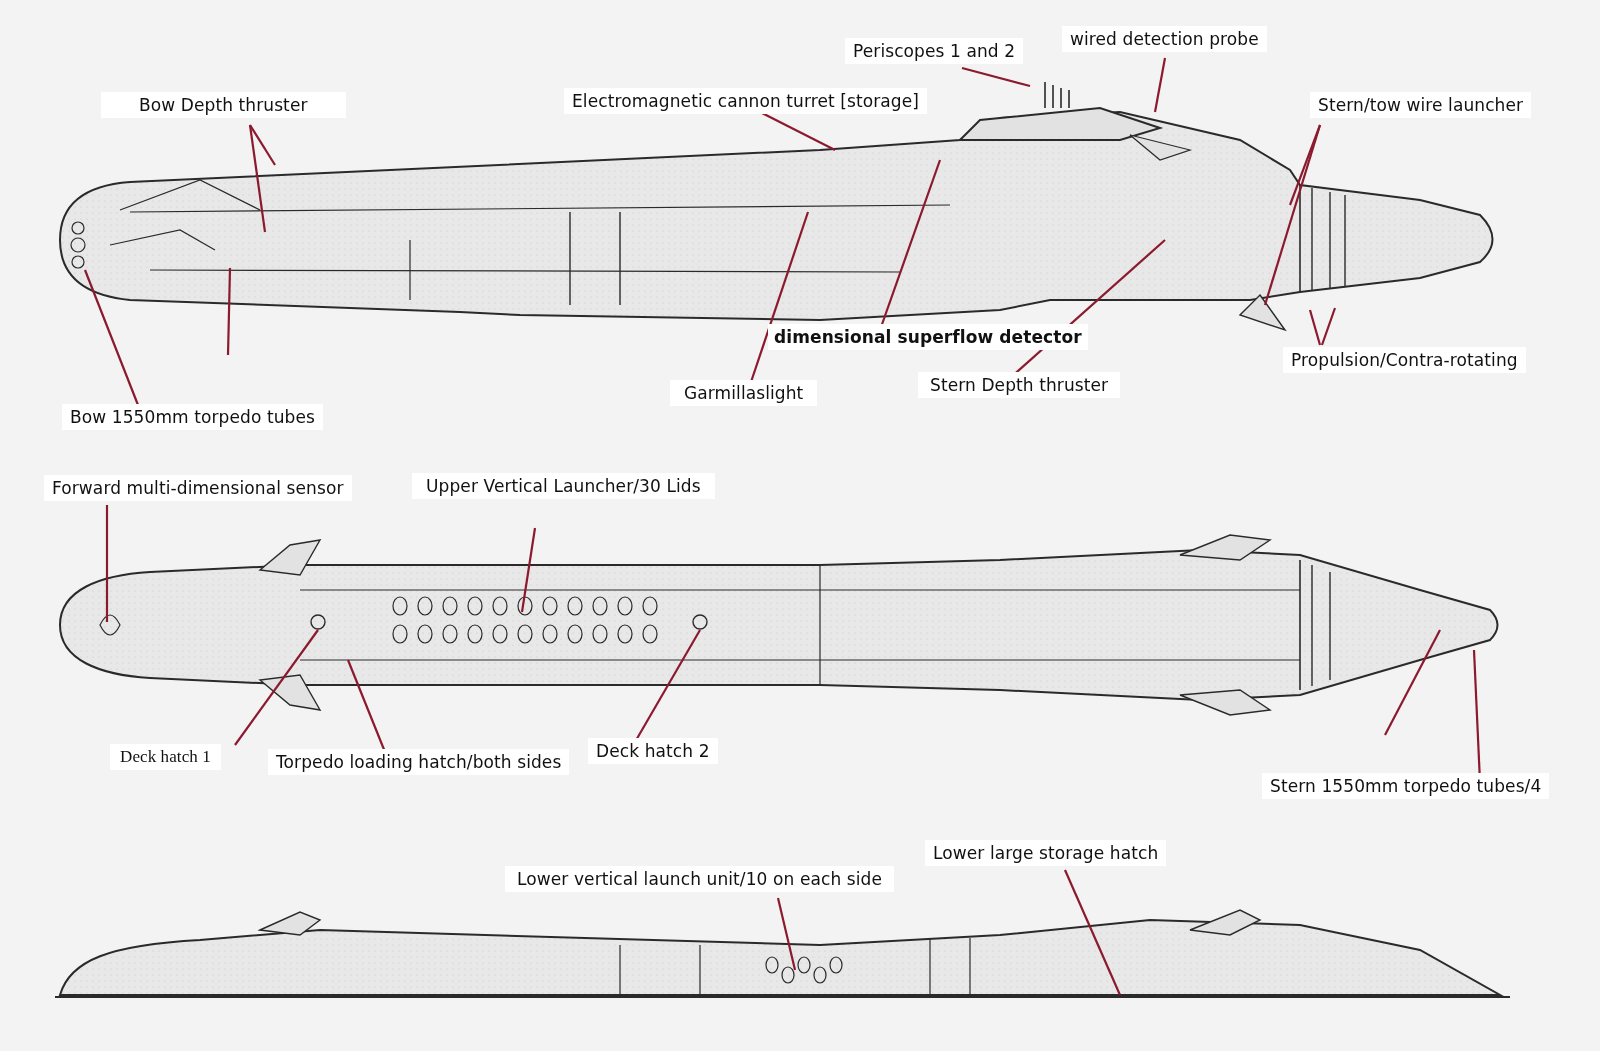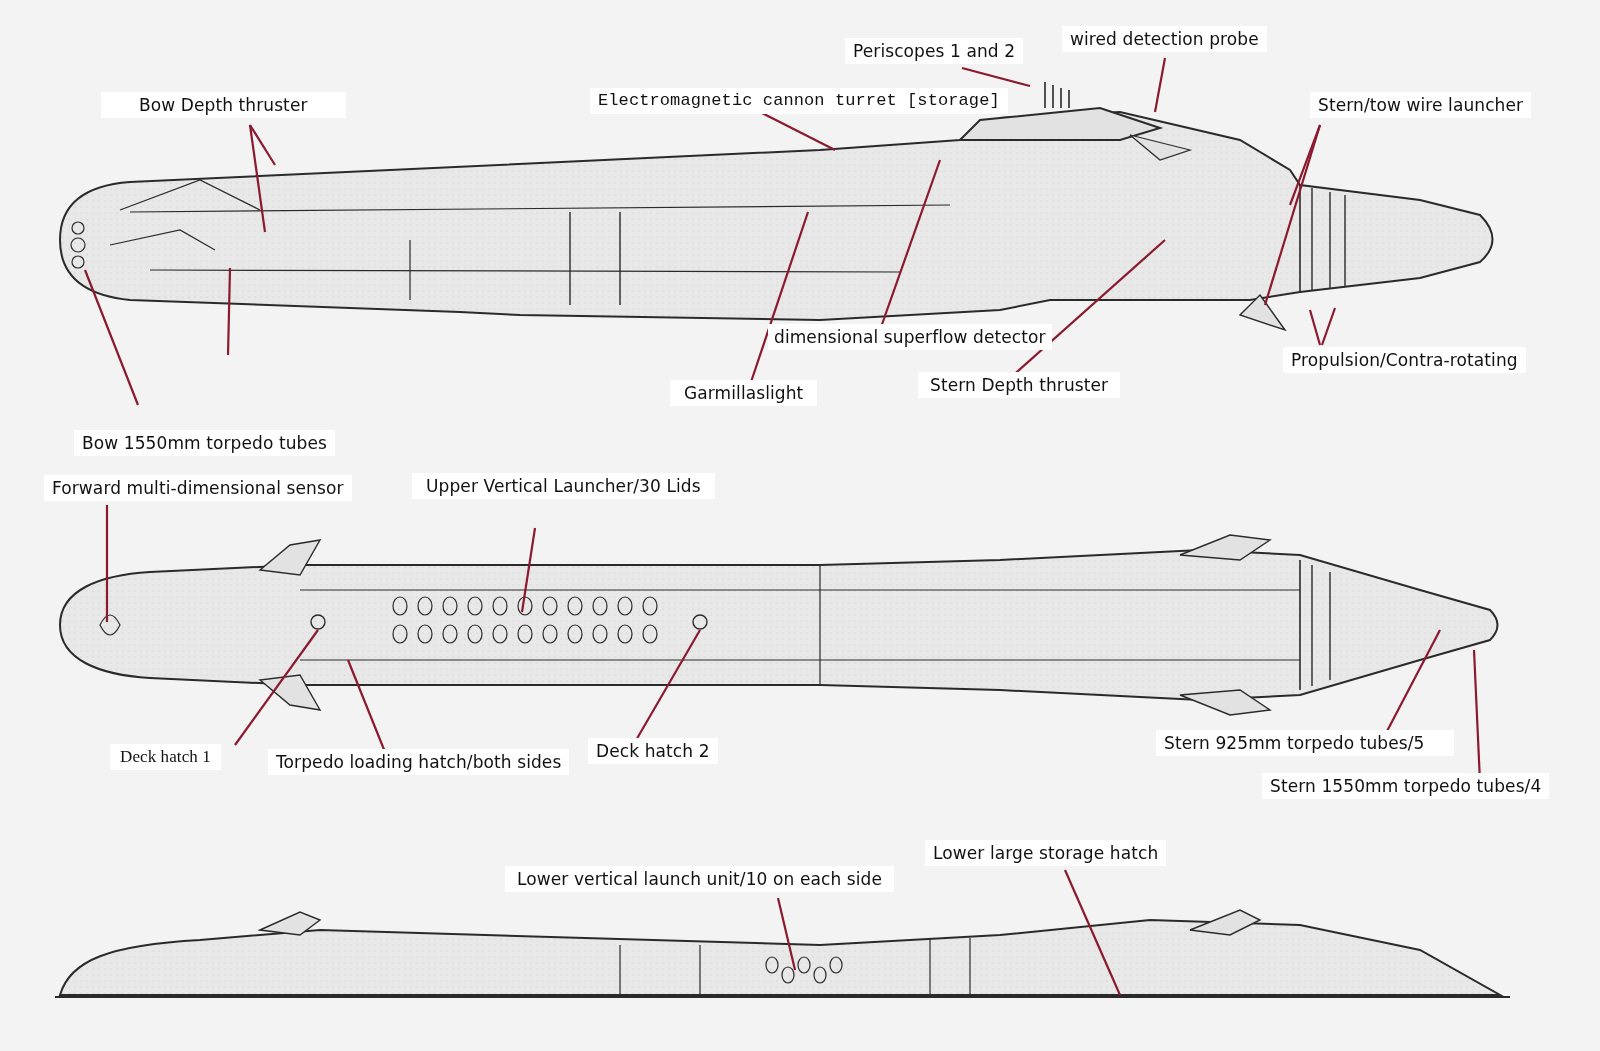--- a/index.html
+++ b/index.html
@@ -138,31 +138,30 @@
       <line x1="1385" y1="735" x2="1440" y2="630"></line>
       <line x1="1480" y1="782" x2="1474" y2="650"></line>
       <line x1="1065" y1="870" x2="1120" y2="995"></line>
       <line x1="778" y1="898" x2="795" y2="970"></line>
     </g>
   </svg>
 
   <div class="label" style="left:845px;top:38px;">Periscopes 1 and 2</div>
   <div class="label" style="left:1062px;top:26px;">wired detection probe</div>
   <div class="label" style="left:101px;top:92px;padding:0 38px;">Bow Depth thruster</div>
-  <div class="label" style="left:590px;top:88px;font-family:Liberation Mono, monospace;">Electromagnetic cannon turret [storage]</div>
+  <div class="label" style="left:564px;top:88px;">Electromagnetic cannon turret [storage]</div>
   <div class="label" style="left:1310px;top:92px;padding:0 8px;">Stern/tow wire launcher</div>
-  <div class="label" style="left:768px;top:324px;padding:0 6px;">dimensional superflow detector</div>
+  <div class="label" style="left:768px;top:324px;padding:0 6px;font-weight:bold;">dimensional superflow detector</div>
   <div class="label" style="left:1283px;top:347px;">Propulsion/Contra-rotating</div>
   <div class="label" style="left:670px;top:380px;padding:0 14px;">Garmillaslight</div>
   <div class="label" style="left:918px;top:372px;padding:0 12px;">Stern Depth thruster</div>
-  <div class="label" style="left:74px;top:404px;margin-top:26px;">Bow 1550mm torpedo tubes</div>
+  <div class="label" style="left:62px;top:404px;">Bow 1550mm torpedo tubes</div>
 
   <div class="label" style="left:44px;top:475px;">Forward multi-dimensional sensor</div>
   <div class="label" style="left:412px;top:473px;padding:0 14px;">Upper Vertical Launcher/30 Lids</div>
   <div class="label" style="left:110px;top:744px;padding:0 10px;font-family:Liberation Serif, serif;">Deck hatch 1</div>
   <div class="label" style="left:268px;top:749px;">Torpedo loading hatch/both sides</div>
   <div class="label" style="left:588px;top:738px;">Deck hatch 2</div>
-  <div class="label" style="left:1156px;top:730px;padding:0 30px 0 8px;">Stern 925mm torpedo tubes/5</div>
   <div class="label" style="left:1262px;top:773px;">Stern 1550mm torpedo tubes/4</div>
 
   <div class="label" style="left:925px;top:840px;">Lower large storage hatch</div>
   <div class="label" style="left:505px;top:866px;padding:0 12px;">Lower vertical launch unit/10 on each side</div>
 </div>
 
 </body></html>

